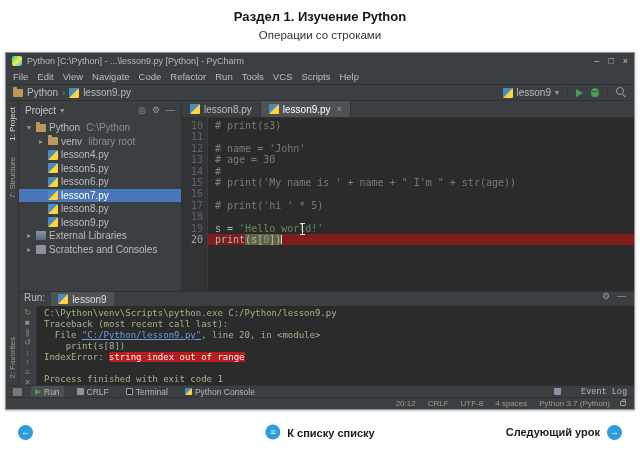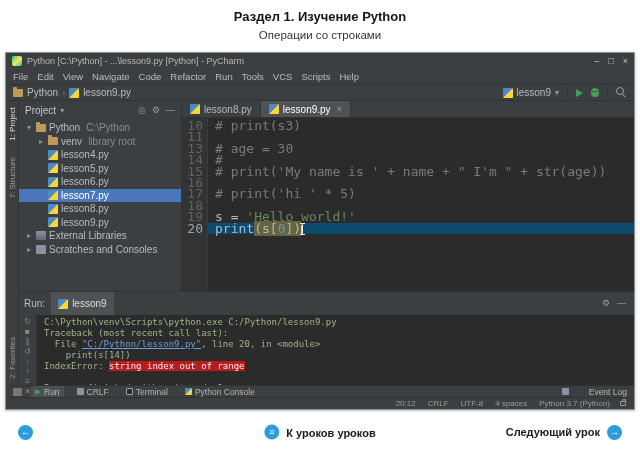--- a/index.html
+++ b/index.html
@@ -73,45 +73,45 @@
   .ic-scratch { background:#8a93a2; }
   .tree-extra { color:#8c8c8c; margin-left:3px; }
 
   
   .editor-wrap { flex:1; display:flex; flex-direction:column; min-width:0; background:#2b2b2b; }
   .tabs { height:17px; flex:none; background:#3c3f41; border-bottom:1px solid #323232; display:flex; }
   .tab { display:flex; align-items:center; gap:4px; padding:0 8px; font-size:10px; color:#bbb;
          border-right:1px solid #323232; cursor:default; }
   .tab.active { background:#4E5254; color:#fff; }
   .tab-close { font-size:9px; color:#9a9a9a; margin-left:2px; }
-  .editor { flex:1; position:relative; font-family:"DejaVu Sans Mono",monospace; font-size:13px;
+  .editor { flex:1; position:relative; font-family:"DejaVu Sans Mono",monospace; font-size:10px;
             overflow:hidden; padding-top:2px; }
   .gutter-bg { position:absolute; left:0; top:0; bottom:0; width:26px; background:#313335;
                border-right:1px solid #3a3d3f; }
   .code-line { position:relative; display:flex; height:11.4px; line-height:11.4px; white-space:pre; }
   .ln { width:26px; flex:none; text-align:right; padding-right:5px; color:#606366; }
   .code-line.current .ln { color:#A4A3A3; }
   .lt { flex:1; padding-left:7px; }
-  .code-line.current .lt { background:#0c4a6e; }
+  .code-line.current .lt { background:#7f1d1d; }
   .seg-comment { color:#7A7A7A; }
   .seg-string  { color:#6A8759; }
   .seg-plain   { color:#A9B7C6; }
   .seg-number  { color:#6897BB; }
   .seg-h { background:#66643F; }
   .caret { display:inline-block; width:1px; height:9px; background:#d8d8d8; vertical-align:-1px; }
 
   
   .ibeam { position:absolute; left:293px; top:170px; width:7px; height:12px; z-index:5; }
   .ibeam::before { content:""; position:absolute; left:3px; top:1px; bottom:1px; width:1px; background:#e6e6e6; }
   .ibeam::after  { content:""; position:absolute; left:1px; right:1px; top:0; bottom:0;
                    border-top:1px solid #e6e6e6; border-bottom:1px solid #e6e6e6; }
 
   
   .runpanel { flex:1; min-height:0; border-top:1px solid #323232; display:flex; flex-direction:column; }
-  .run-header { height:23px; flex:none; display:flex; align-items:center; gap:6px; padding:0 8px 0 5px; font-size:10px; }
+  .run-header { height:14px; flex:none; display:flex; align-items:flex-start; gap:6px; padding:0 8px 0 5px; font-size:10px; }
   .run-title { color:#bbb; }
   .run-tab { display:flex; align-items:center; gap:4px; background:#4E5254; padding:0 7px;
              height:100%; color:#ddd; }
   .run-header-icons { margin-left:auto; display:flex; gap:7px; }
   .run-body { flex:1; display:flex; min-height:0; }
   .run-icons { width:18px; flex:none; border-right:1px solid #323232; display:flex; flex-direction:column;
                align-items:center; gap:0; padding-top:2px; }
   .run-icon { font-size:8px; line-height:10px; cursor:default; }
   .console { flex:1; background:#2b2b2b; padding:2px 8px 0 7px; font-family:"DejaVu Sans Mono",monospace;
              font-size:9px; line-height:11px; overflow:hidden; }
@@ -124,21 +124,21 @@
   .toolwindowbar { height:12px; flex:none; border-top:1px solid #323232; display:flex; align-items:center;
                    gap:9px; padding:0 7px; font-size:8.5px; color:#b5b5b5; }
   .tw-switcher { width:9px; height:8px; background:#8b8b8b; border-radius:1px; opacity:.75; }
   .tw-item { display:flex; align-items:center; gap:3px; padding:0 4px; height:100%; cursor:default; }
   .tw-item.active { background:#4C5052; }
   .tw-ic { width:7px; height:7px; border-radius:1px; background:#8a93a2; flex:none; }
   .tw-ic-run { width:0; height:0; background:none; border-radius:0; border-left:6px solid #499C54;
                border-top:3.5px solid transparent; border-bottom:3.5px solid transparent; }
   .tw-ic-terminal { background:#2b2b2b; border:1px solid #9aa0a6; }
   .tw-ic-python { background:linear-gradient(135deg,#4B8BBE 49%,#FFD43B 51%); }
-  .tw-right { margin-left:auto; display:flex; align-items:center; gap:20px; }
+  .tw-right { margin-left:auto; display:flex; align-items:center; gap:20px;font-family:Liberation Mono, monospace; }
 
   .statusbar { height:12px; flex:none; border-top:1px solid #323232; display:flex; align-items:center;
                padding:0 8px; font-size:8px; color:#9a9a9a; }
   .statusbar .spacer { flex:1; }
   .status-item { margin-left:12px; white-space:nowrap; cursor:default; }
   .status-lock { margin-left:10px; width:6px; height:5px; border:1px solid #9a9a9a; border-radius:1px; position:relative; }
   .status-lock::before { content:""; position:absolute; left:1px; top:-3px; width:2px; height:2px;
                          border:1px solid #9a9a9a; border-bottom:none; border-radius:2px 2px 0 0; }
 
   
@@ -293,20 +293,21 @@
                 <span class="tree-ic ic-py"></span>
                 <span class="tab-label">lesson9.py</span>
                 <span class="tab-close">×</span>
               </div>
             </div>
           <div class="editor" id="editor">
             <div class="gutter-bg"></div>
             <div id="code">
                 <div class="code-line"><span class="ln">10</span><span class="lt"><span class="seg-comment"># print(s3)</span></span></div>
                 <div class="code-line"><span class="ln">11</span><span class="lt"></span></div>
+                <div class="code-line"><span class="ln">12</span><span class="lt"><span class="seg-comment"># name = 'John'</span></span></div>
                 <div class="code-line"><span class="ln">13</span><span class="lt"><span class="seg-comment"># age = 30</span></span></div>
                 <div class="code-line"><span class="ln">14</span><span class="lt"><span class="seg-comment">#</span></span></div>
                 <div class="code-line"><span class="ln">15</span><span class="lt"><span class="seg-comment"># print('My name is ' + name + " I'm " + str(age))</span></span></div>
                 <div class="code-line"><span class="ln">16</span><span class="lt"></span></div>
                 <div class="code-line"><span class="ln">17</span><span class="lt"><span class="seg-comment"># print('hi ' * 5)</span></span></div>
                 <div class="code-line"><span class="ln">18</span><span class="lt"></span></div>
                 <div class="code-line"><span class="ln">19</span><span class="lt"><span class="seg-plain">s = </span><span class="seg-string">'Hello world!'</span></span></div>
                 <div class="code-line current"><span class="ln">20</span><span class="lt"><span class="seg-plain">print</span><span class="seg-plain seg-h">(s[</span><span class="seg-number seg-h">0</span><span class="seg-plain seg-h">])</span><span class="caret"></span></span></div>
               </div>
           </div>
@@ -333,21 +334,21 @@
               <span class="run-icon" style="color: rgb(138, 138, 138);">↺</span>
               <span class="run-icon" style="color: rgb(138, 138, 138);">↓</span>
               <span class="run-icon" style="color: rgb(138, 138, 138);">↑</span>
               <span class="run-icon" style="color: rgb(138, 138, 138);">≡</span>
               <span class="run-icon" style="color: rgb(138, 138, 138);">✕</span>
             </div>
           <div class="console" id="console">
               <div class="console-line"><span class="cs-out">C:\Python\venv\Scripts\python.exe C:/Python/lesson9.py</span></div>
               <div class="console-line"><span class="cs-out">Traceback (most recent call last):</span></div>
               <div class="console-line"><span class="cs-out">  File </span><span class="cs-link">"C:/Python/lesson9.py"</span><span class="cs-out">, line 20, in &lt;module&gt;</span></div>
-              <div class="console-line"><span class="cs-out">    print(s[14])</span></div>
+              <div class="console-line"><span class="cs-out">    print(s[8])</span></div>
               <div class="console-line"><span class="cs-out">IndexError: </span><span class="cs-sel">string index out of range</span></div>
               <div class="console-line">&nbsp;</div>
               <div class="console-line"><span class="cs-out">Process finished with exit code 1</span></div>
             </div>
         </div>
       </div>
     </div>
   </div>
 
   <div class="toolwindowbar">
@@ -390,19 +391,19 @@
 
   <div class="ibeam"></div>
 </div>
 
 <div class="footer">
   <span class="nav-item">
     <span class="nav-circle">←</span>
   </span>
   <span class="nav-item nav-center">
     <span class="nav-circle">≡</span>
-    <span class="nav-label">К уроков уроков</span>
+    <span class="nav-label">К списку списку</span>
   </span>
   <span class="nav-item">
     <span class="nav-label">Следующий урок</span>
     <span class="nav-circle">→</span>
   </span>
 </div>
 
 </body></html>

